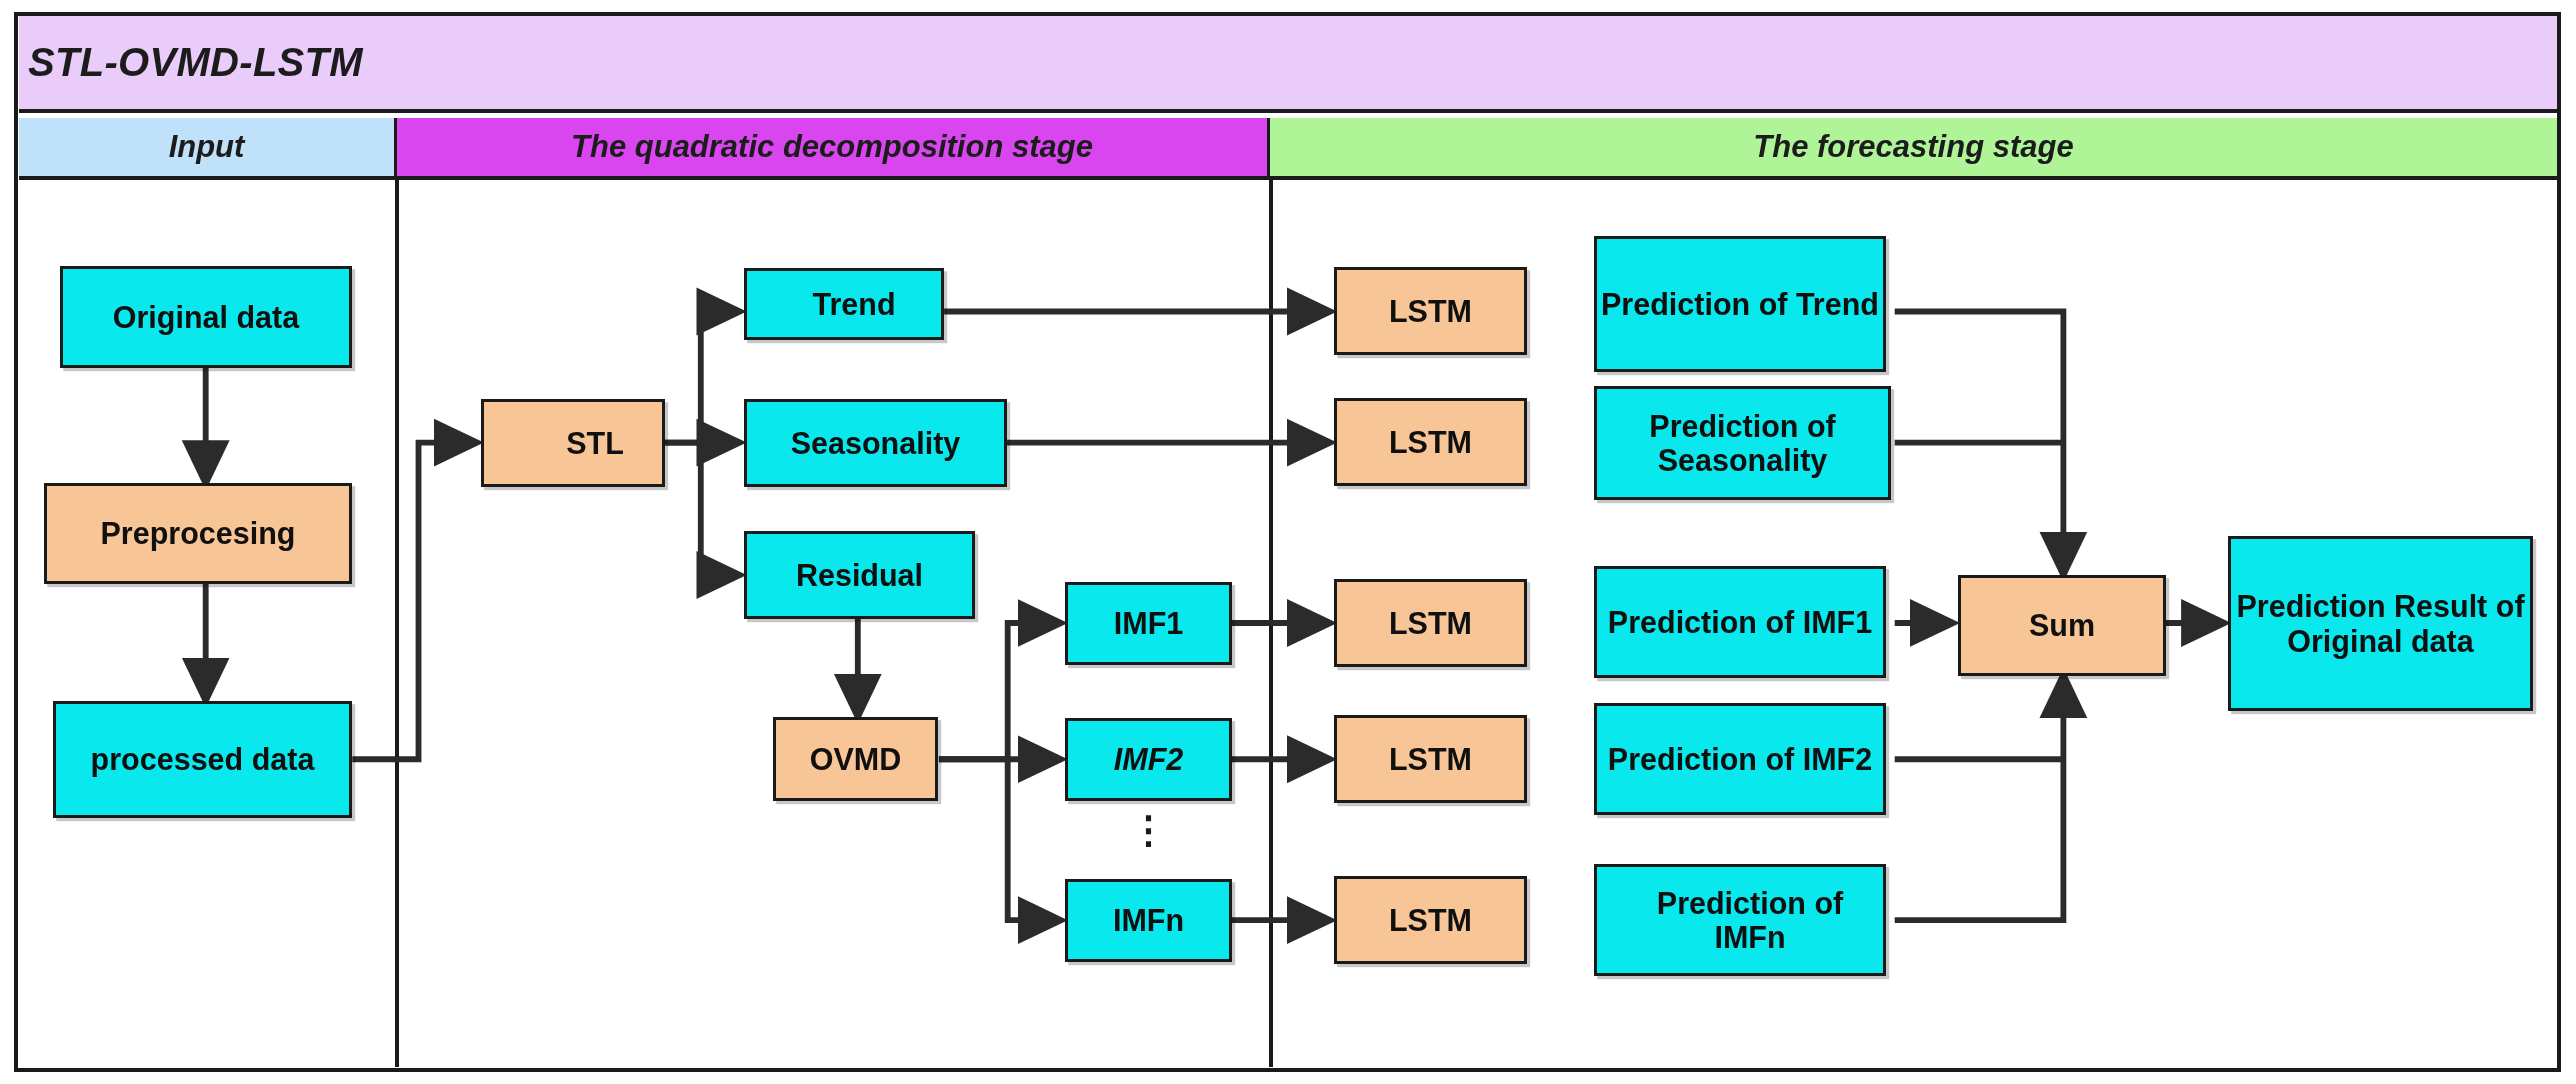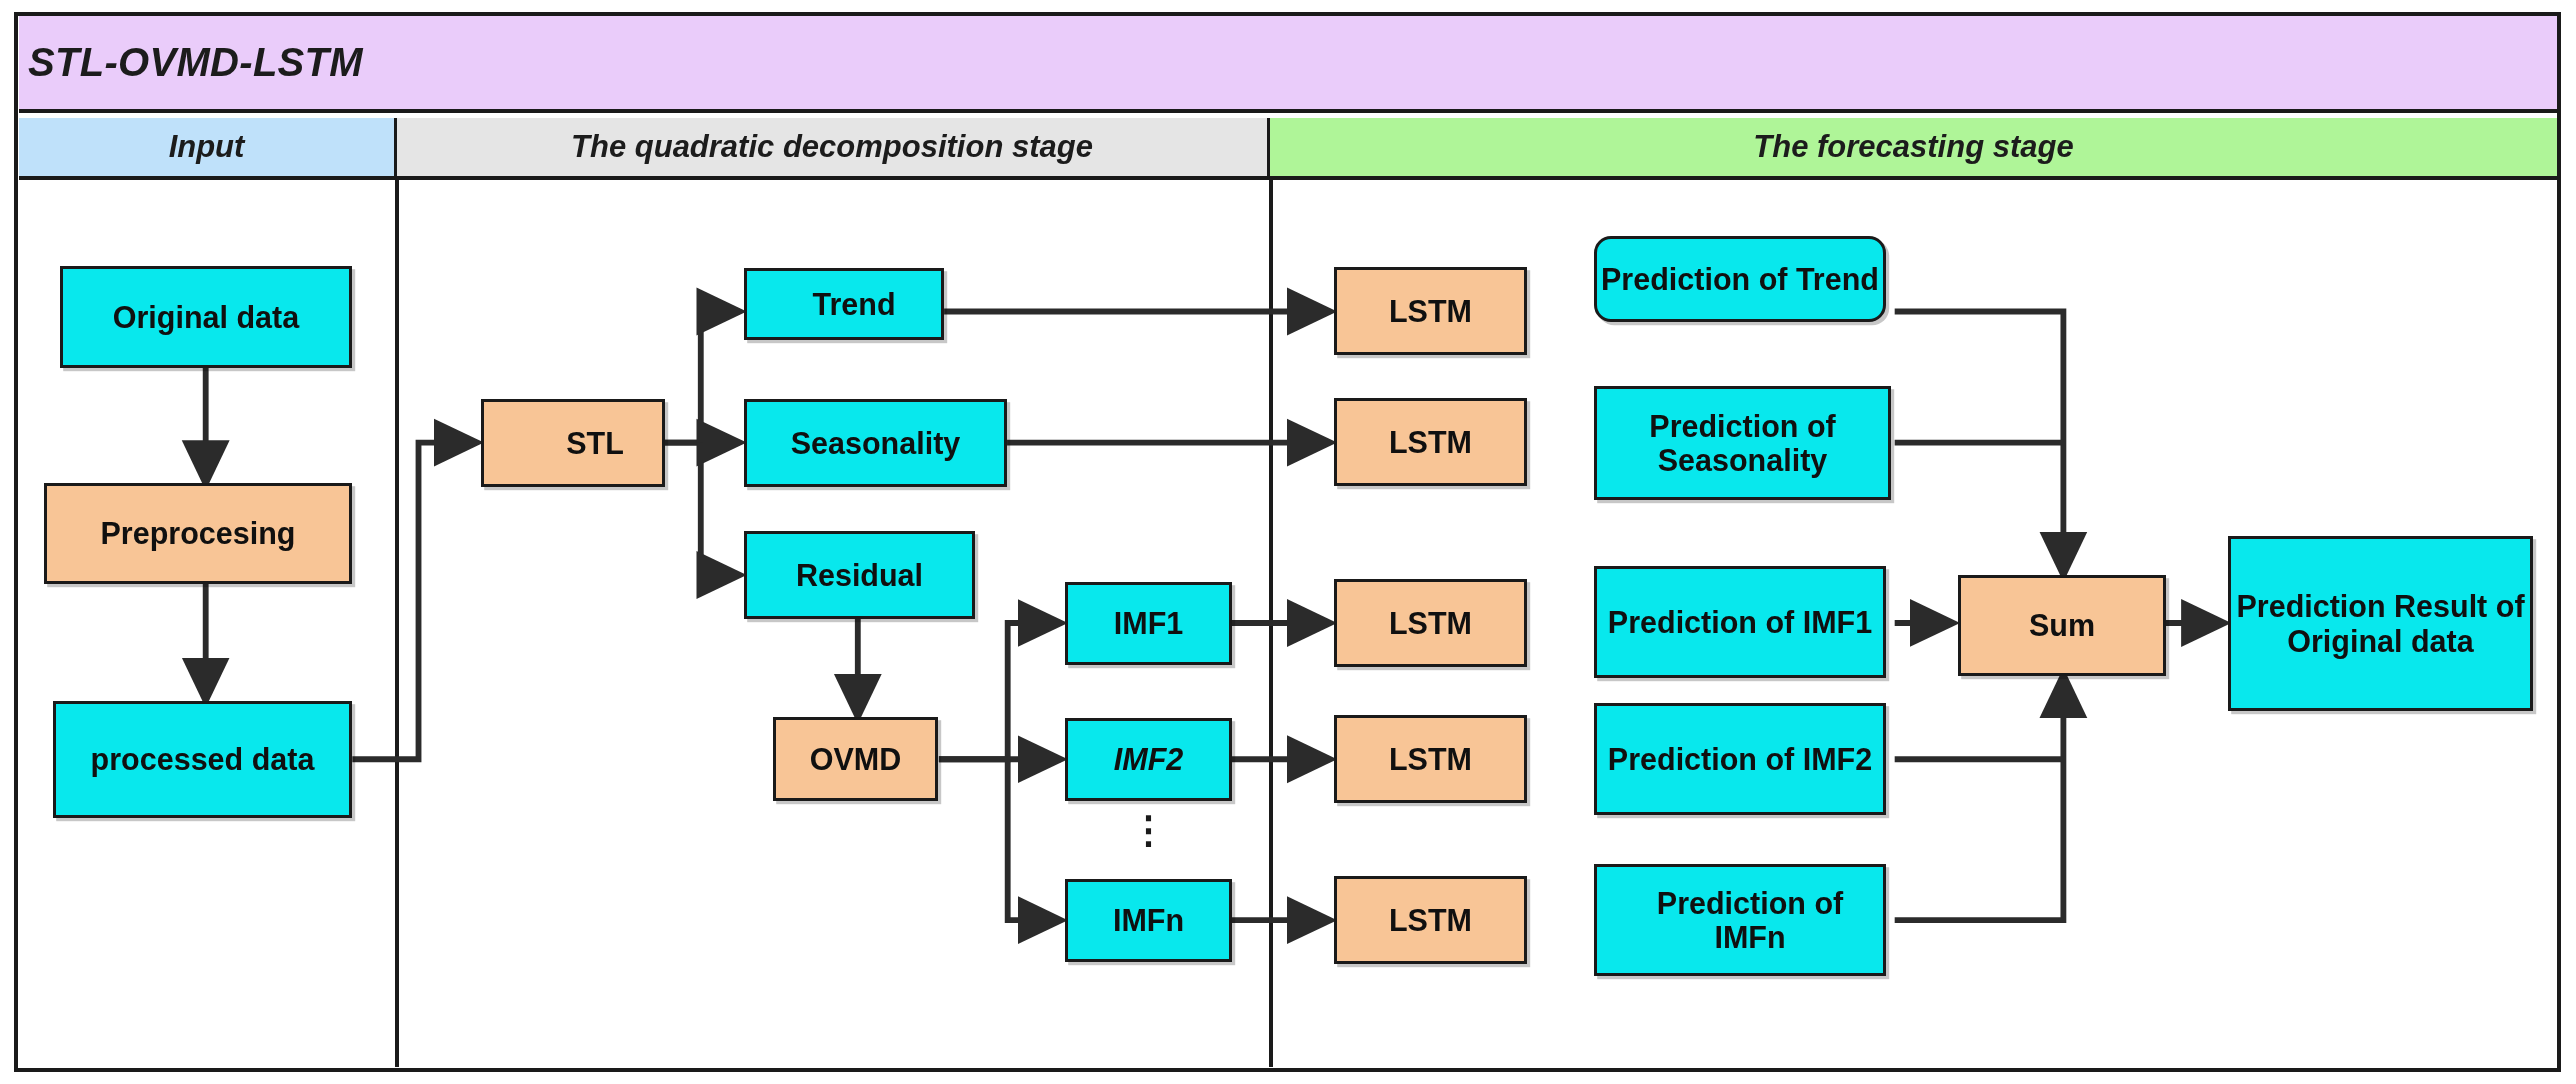--- a/index.html
+++ b/index.html
@@ -16,21 +16,21 @@
               border-bottom:4.5px solid #1a1a1a;box-sizing:border-box;}
   .title-text{font-size:40px;font-weight:bold;font-style:italic;color:#1c1c1c;
               padding-left:9px;letter-spacing:0.3px;}
 
   
   .stage-band{position:absolute;top:118px;height:62px;display:flex;align-items:center;
               justify-content:center;box-sizing:border-box;
               border-bottom:4.5px solid #1a1a1a;}
   .stage-text{font-size:31px;font-weight:bold;font-style:italic;color:#1c1c1c;}
   .band-input{left:19px;width:378px;background:#BFE1FA;border-right:3.9px solid #1a1a1a;}
-  .band-decomp{left:397px;width:873px;background:#e5e5e5;border-right:3.9px solid #1a1a1a;}
+  .band-decomp{left:397px;width:873px;background:#d946ef;border-right:3.9px solid #1a1a1a;}
   .band-forecast{left:1270px;width:1287px;background:#AFF598;}
 
   
   .divider{position:absolute;top:180px;width:3.9px;height:887px;background:#1a1a1a;}
   .div1{left:395px;}
   .div2{left:1269px;}
 
   
   svg.wires{position:absolute;left:0;top:0;width:2576px;height:1085px;
             pointer-events:none;}
@@ -179,21 +179,21 @@
   <div class="node orange" style="left:1334px;top:579px;width:193px;height:88px;font-size:30.5px;">
     <span class="n-lbl">LSTM</span>
   </div>
   <div class="node orange" style="left:1334px;top:715px;width:193px;height:88px;font-size:30.5px;">
     <span class="n-lbl">LSTM</span>
   </div>
   <div class="node orange" style="left:1334px;top:876px;width:193px;height:88px;font-size:30.5px;">
     <span class="n-lbl">LSTM</span>
   </div>
 
-  <div class="node cyan" style="left:1594px;top:236px;width:292px;height:86px;font-size:30.5px;border-radius:17px;">
+  <div class="node cyan" style="left:1594px;top:236px;width:292px;height:136px;font-size:30.5px;">
     <span class="n-lbl">Prediction of Trend</span>
   </div>
 
   <div class="node cyan" style="left:1594px;top:386px;width:297px;height:114px;font-size:30.5px;">
     <span class="n-lbl">Prediction of Seasonality</span>
   </div>
 
   <div class="node cyan" style="left:1594px;top:566px;width:292px;height:112px;font-size:30.5px;">
     <span class="n-lbl">Prediction of IMF1</span>
   </div>

